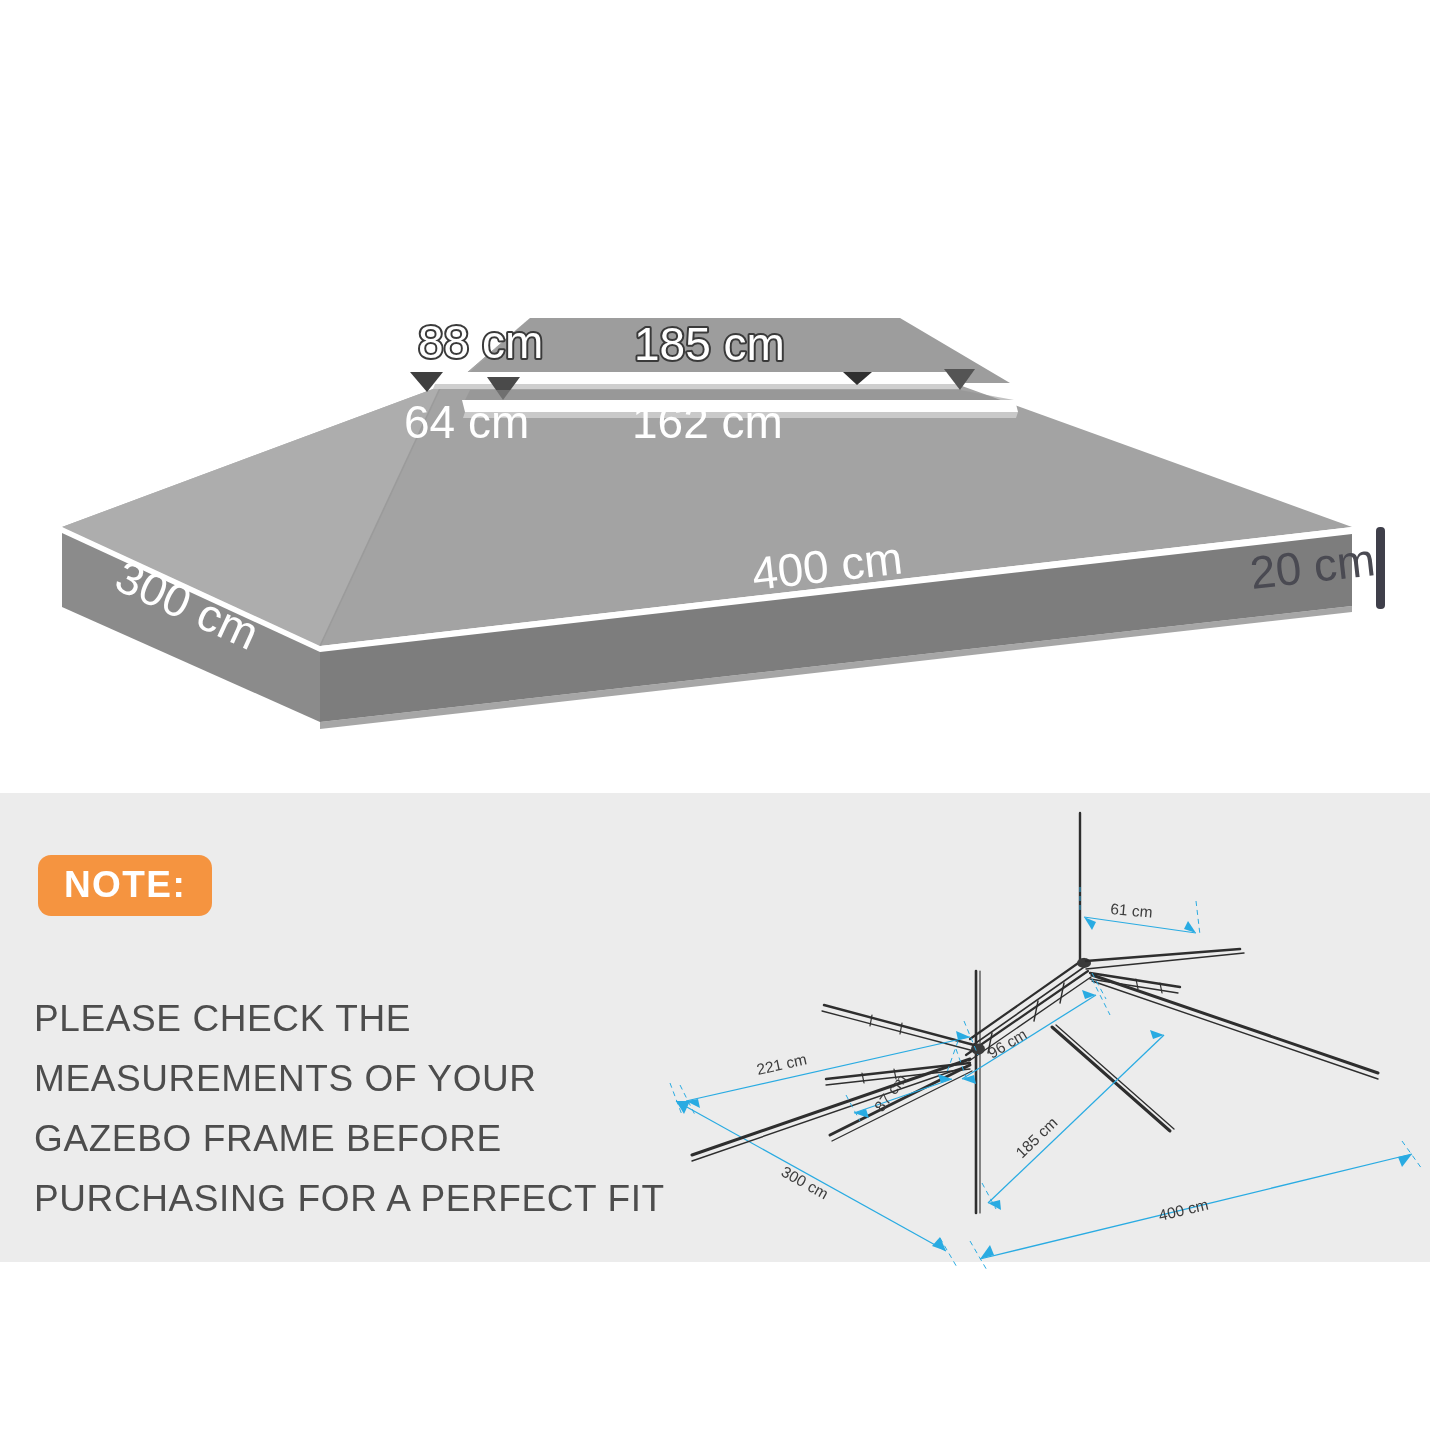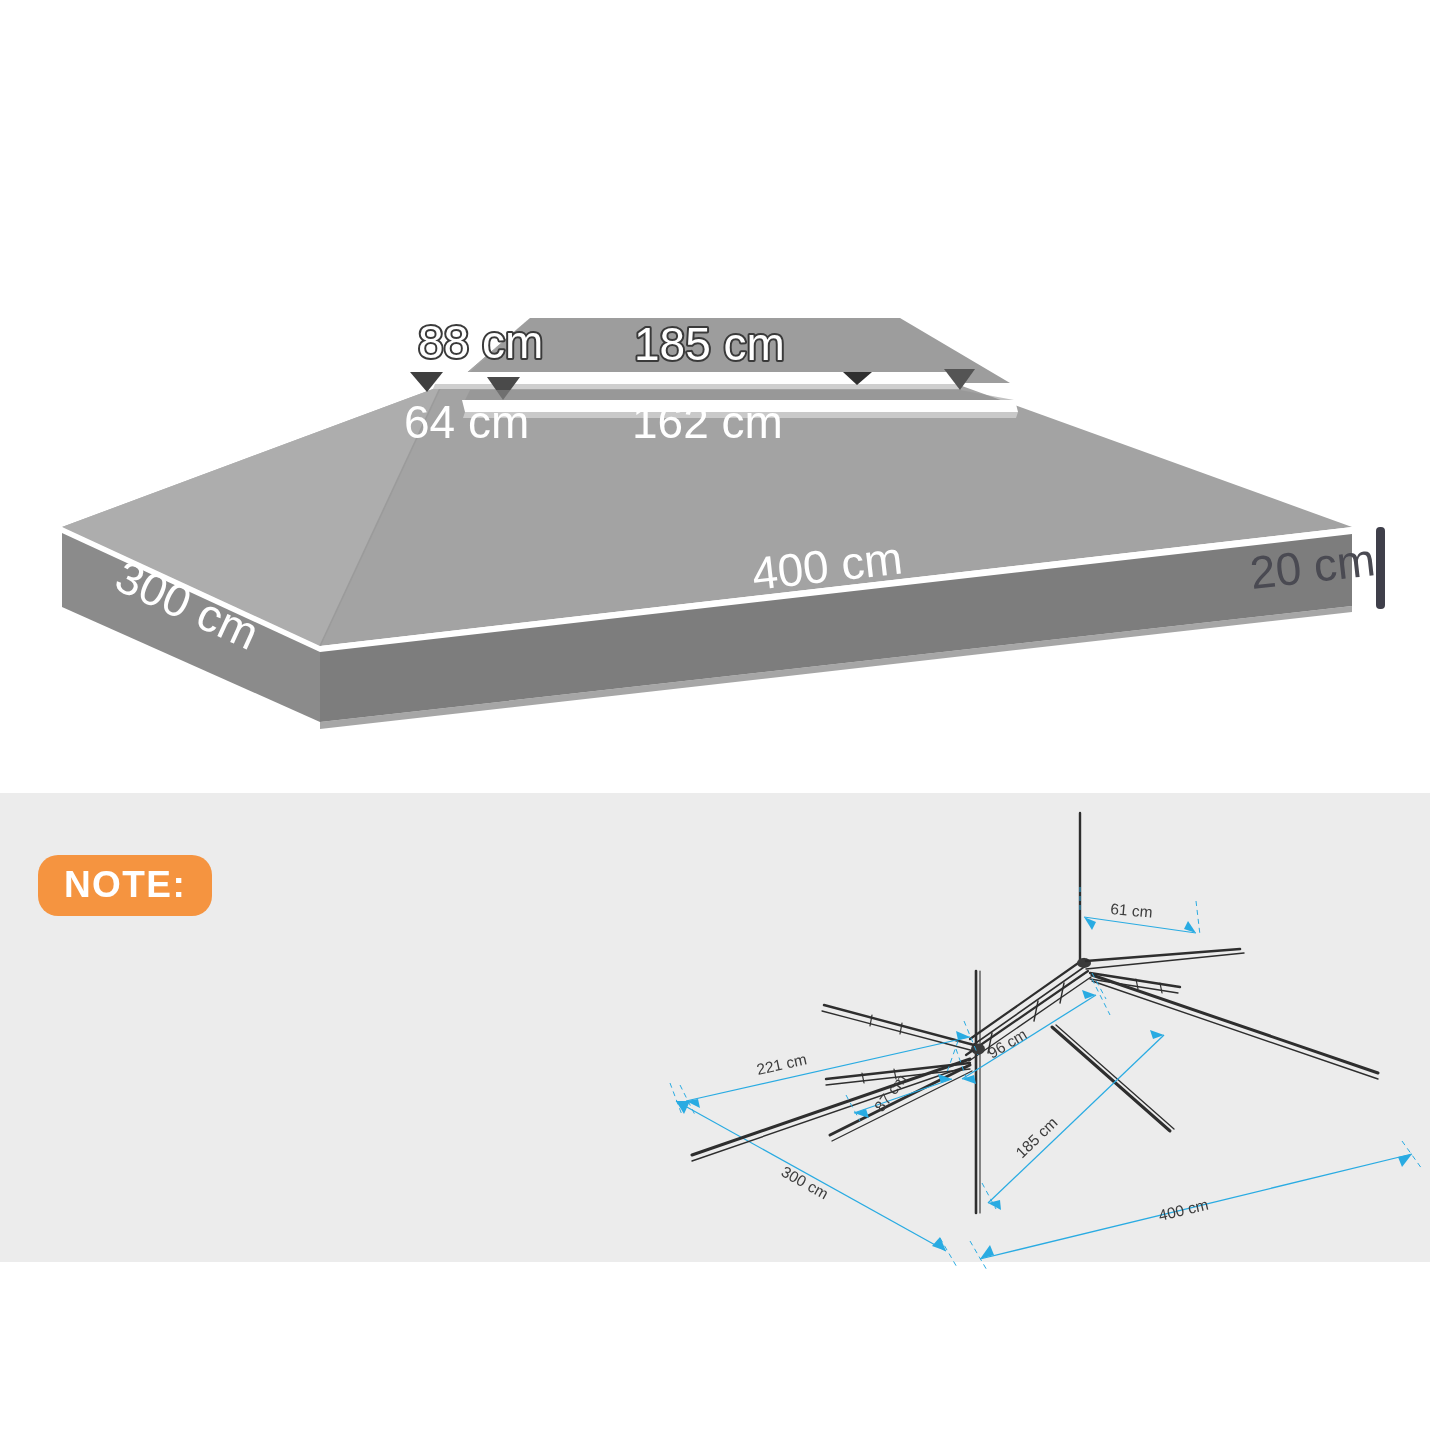--- a/index.html
+++ b/index.html
@@ -52,21 +52,21 @@
     left: 0; top: 793px;
     width: 1430px;
     height: 469px;
     background: #ececec;
   }
   #note-badge {
     position: absolute;
     left: 38px;
     top: 62px;
     background: #f59440;
-    border-radius: 20px;
+    border-radius: 13px;
     padding: 11px 26px 13px 26px;
     color: #ffffff;
     font-size: 37px;
     font-weight: bold;
     letter-spacing: 1.4px;
     line-height: 1;
   }
   #note-text {
     position: absolute;
     left: 34px;
@@ -150,20 +150,24 @@
     <text class="dim-white" x="754" y="590" transform="rotate(-6.4 754 590)">400 cm</text>
 
     <text class="dim-dark" x="1252" y="589" transform="rotate(-6.4 1252 589)">20 cm</text>
   </svg>
 </div>
 
 <div id="note-panel">
 
   <div id="note-badge">NOTE:</div>
 
+  <div id="note-text">PLEASE CHECK THE
+MEASUREMENTS OF YOUR
+GAZEBO FRAME BEFORE
+PURCHASING FOR A PERFECT FIT</div>
 
   <svg id="frame-svg" viewBox="0 0 800 500">
 
     <path class="dimext" d="M30,300 L42,332"></path>
     <path class="dimext" d="M300,455 L318,486"></path>
     <path class="dimext" d="M330,458 L348,489"></path>
     <path class="dimext" d="M762,358 L782,386"></path>
 
     <path class="dimline" d="M36,318 L306,468"></path>
     <polygon class="" points="36,318 50,318 44,331" fill="#29ABE2"></polygon>

